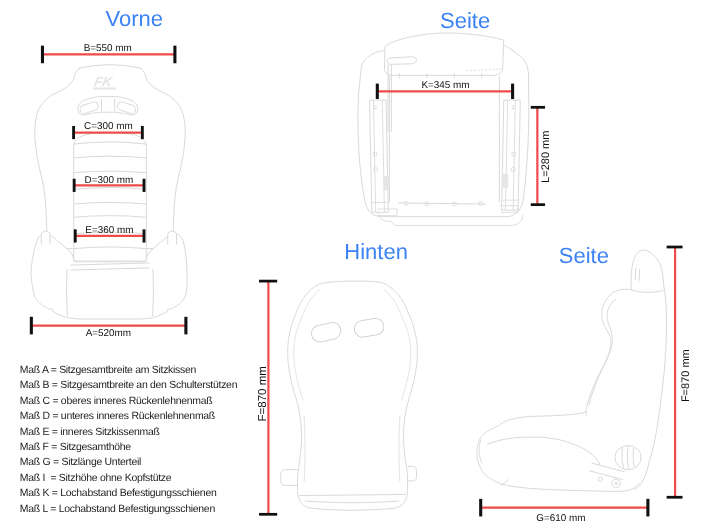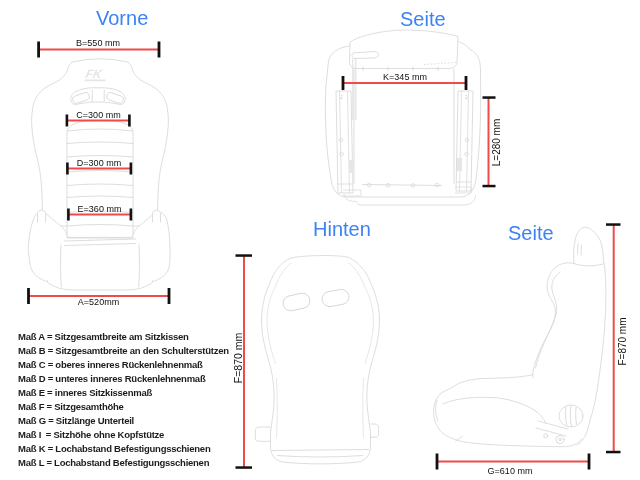--- a/index.html
+++ b/index.html
@@ -1,18 +1,18 @@
 <!DOCTYPE html>
 <html><head>
 <meta charset="utf-8">
 <style>
 html,body{margin:0;padding:0;}
 body{width:640px;height:480px;background:#ffffff;font-family:"Liberation Sans",sans-serif;position:relative;overflow:hidden;}
 .title{position:absolute;color:#3b82f6;font-size:20px;white-space:nowrap;margin-left:26px;}
-.legend{position:absolute;left:18px;top:330px;color:#1c1c1c;font-size:9.5px;letter-spacing:-0.25px;line-height:13.95px;white-space:pre;font-weight:bold;}
+.legend{position:absolute;left:18px;top:330px;color:#1c1c1c;font-size:9.5px;letter-spacing:-0.25px;line-height:13.95px;white-space:pre;}
 </style>
 </head>
 <body>
 <svg width="640" height="480" viewBox="0 0 640 480" style="position:absolute;left:0;top:0">
 
 <g fill="#ffffff" stroke="#d9d9d9" stroke-width="0.9" stroke-linejoin="round" stroke-linecap="round">
   <path d="M72,62 Q100,55.5 128,62 C130.5,64.5 132,67 132.5,70 C134,76 141,81 150,85 C159,89.5 164,96 166.5,104 C168,110 168.6,118 168.3,125 C167.4,139 164.8,151 162,162 C159.5,172 158.5,183 158,195 C157.7,202 157.5,208 157.5,214 L157.5,226 L42.5,226 L42.5,214 C42.5,208 42.3,202 42,195 C41.5,183 40.5,172 38,162 C35.2,151 32.6,139 31.7,125 C31.4,118 32,110 33.5,104 C36,96 41,89.5 50,85 C59,81 66,76 67.5,70 C68,67 69.5,64.5 72,62 Z"></path>
   <path d="M67,237 L67,133 C67,125 76,120.5 100,120.5 C124,120.5 133,125 133,133 L133,237 Z"></path>
 </g>
 <g fill="none" stroke="#d9d9d9" stroke-width="0.9" stroke-linecap="round">

